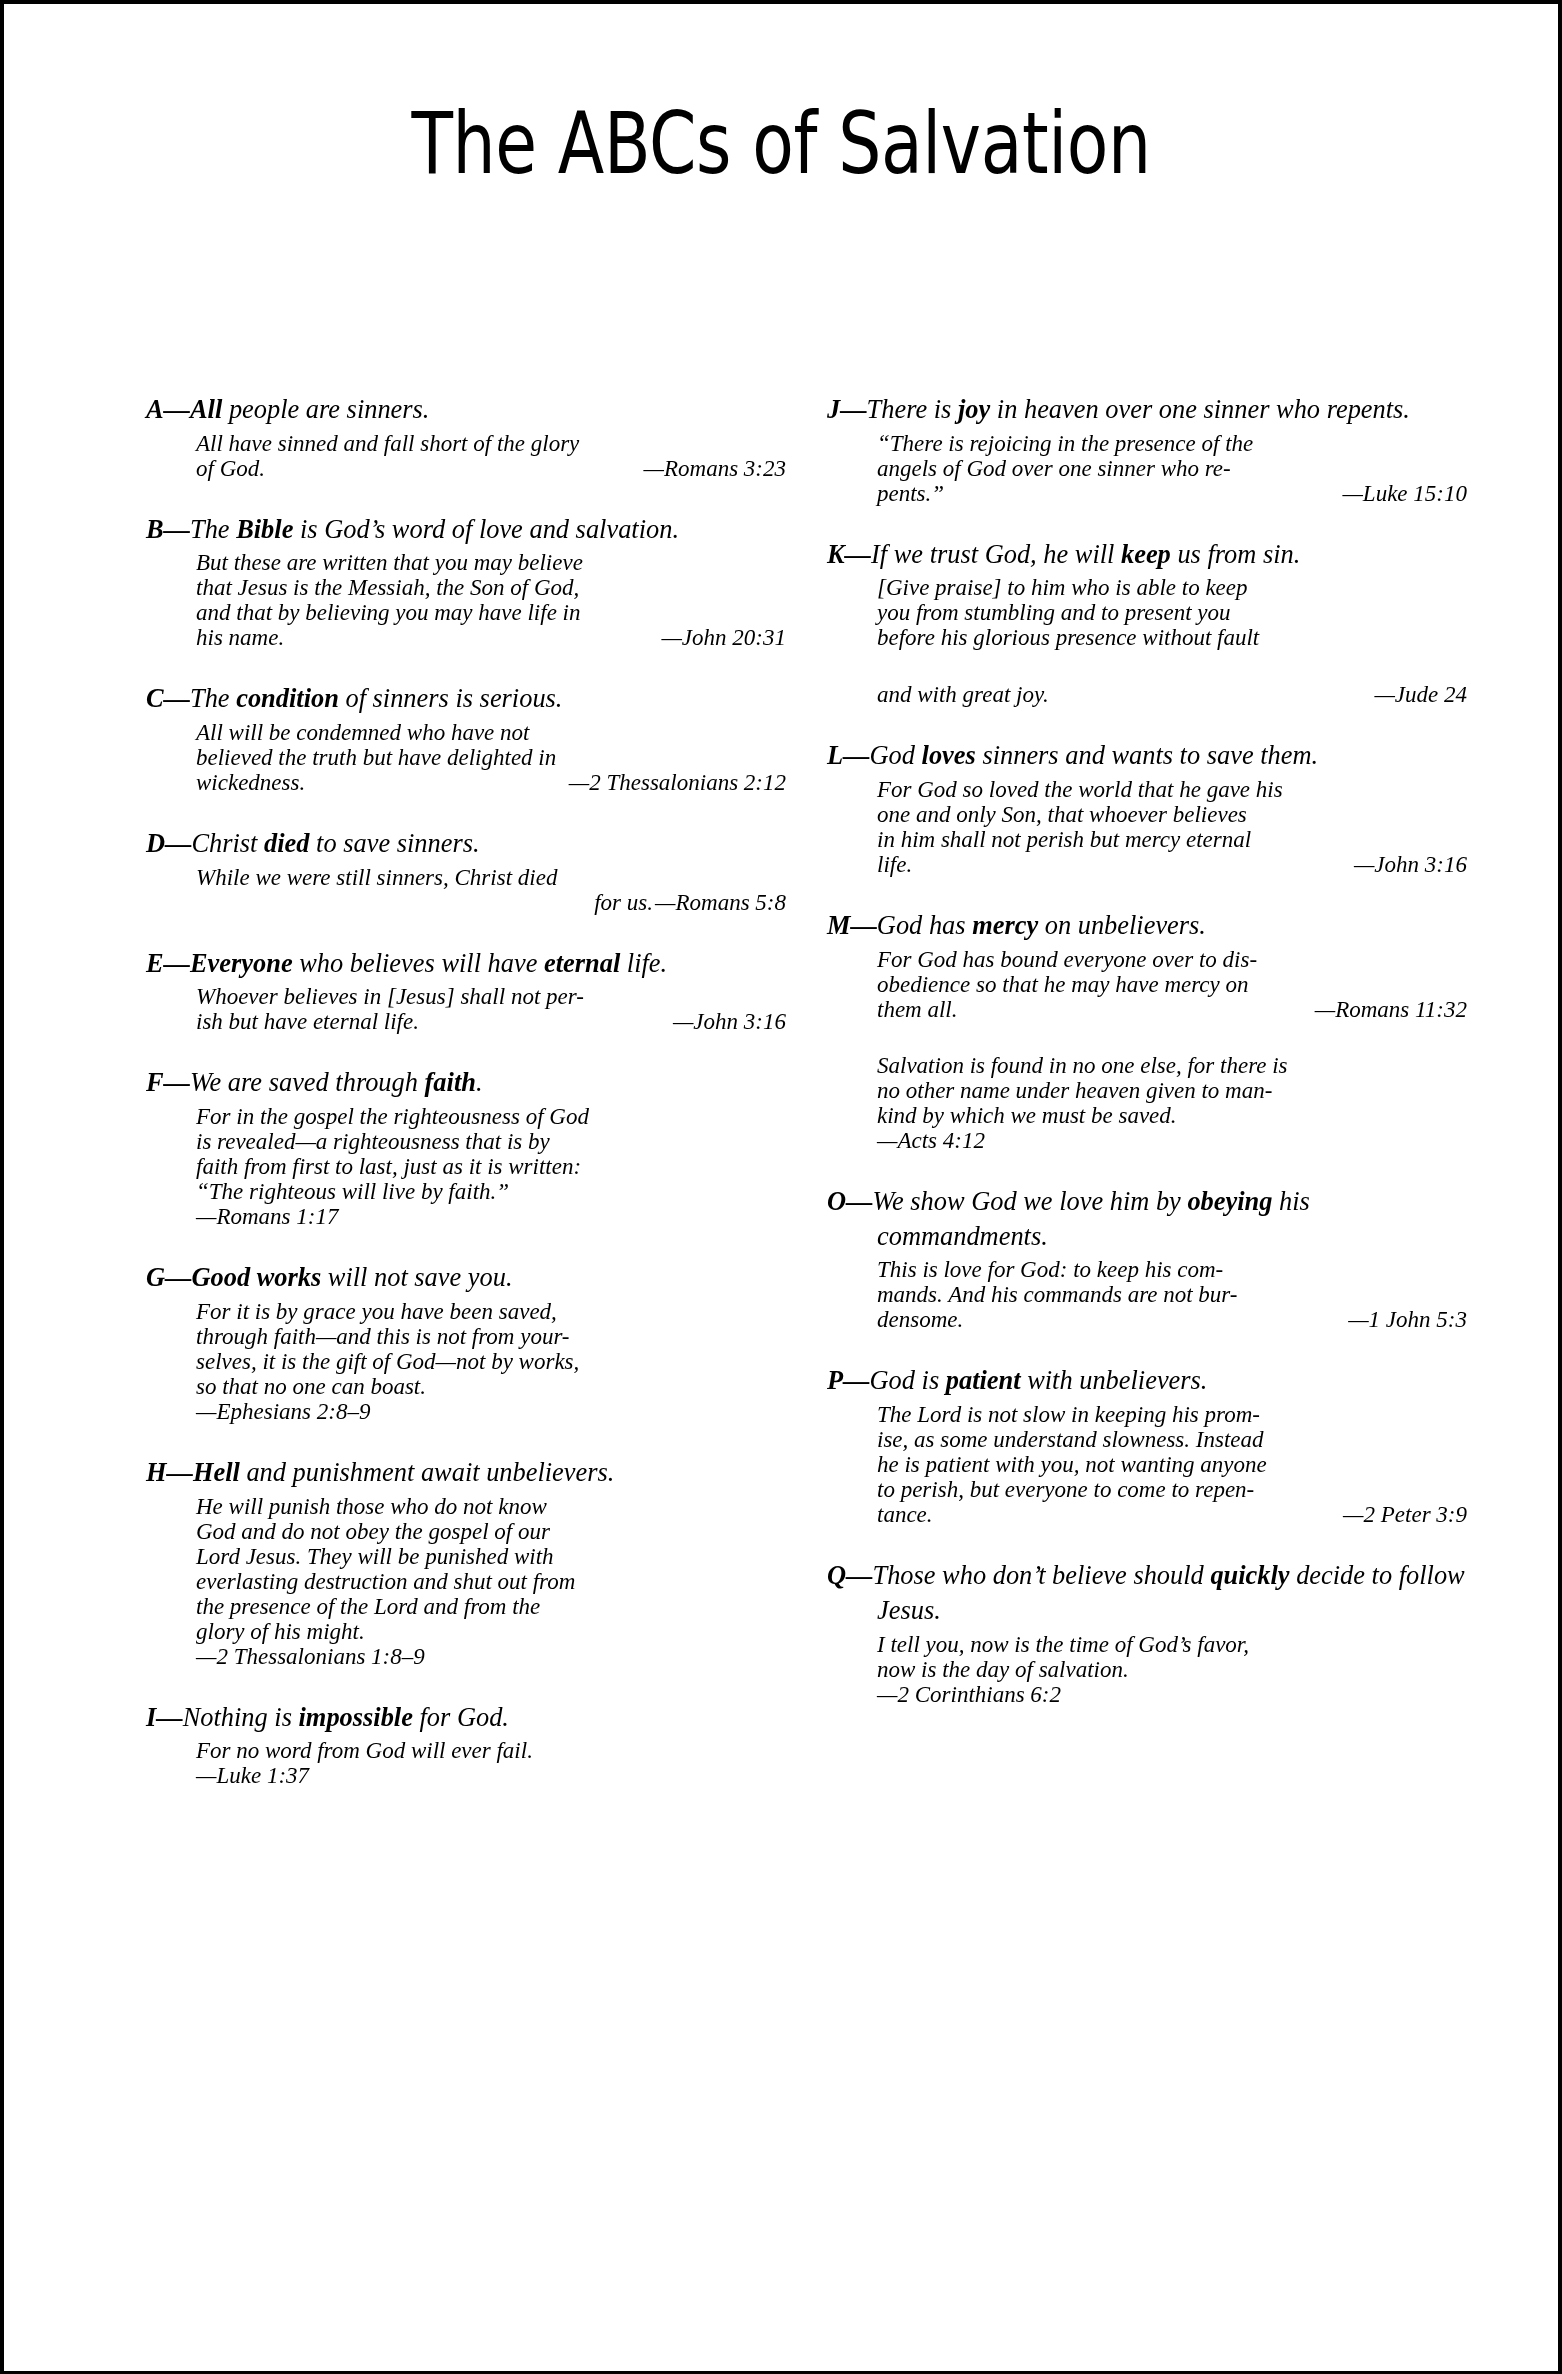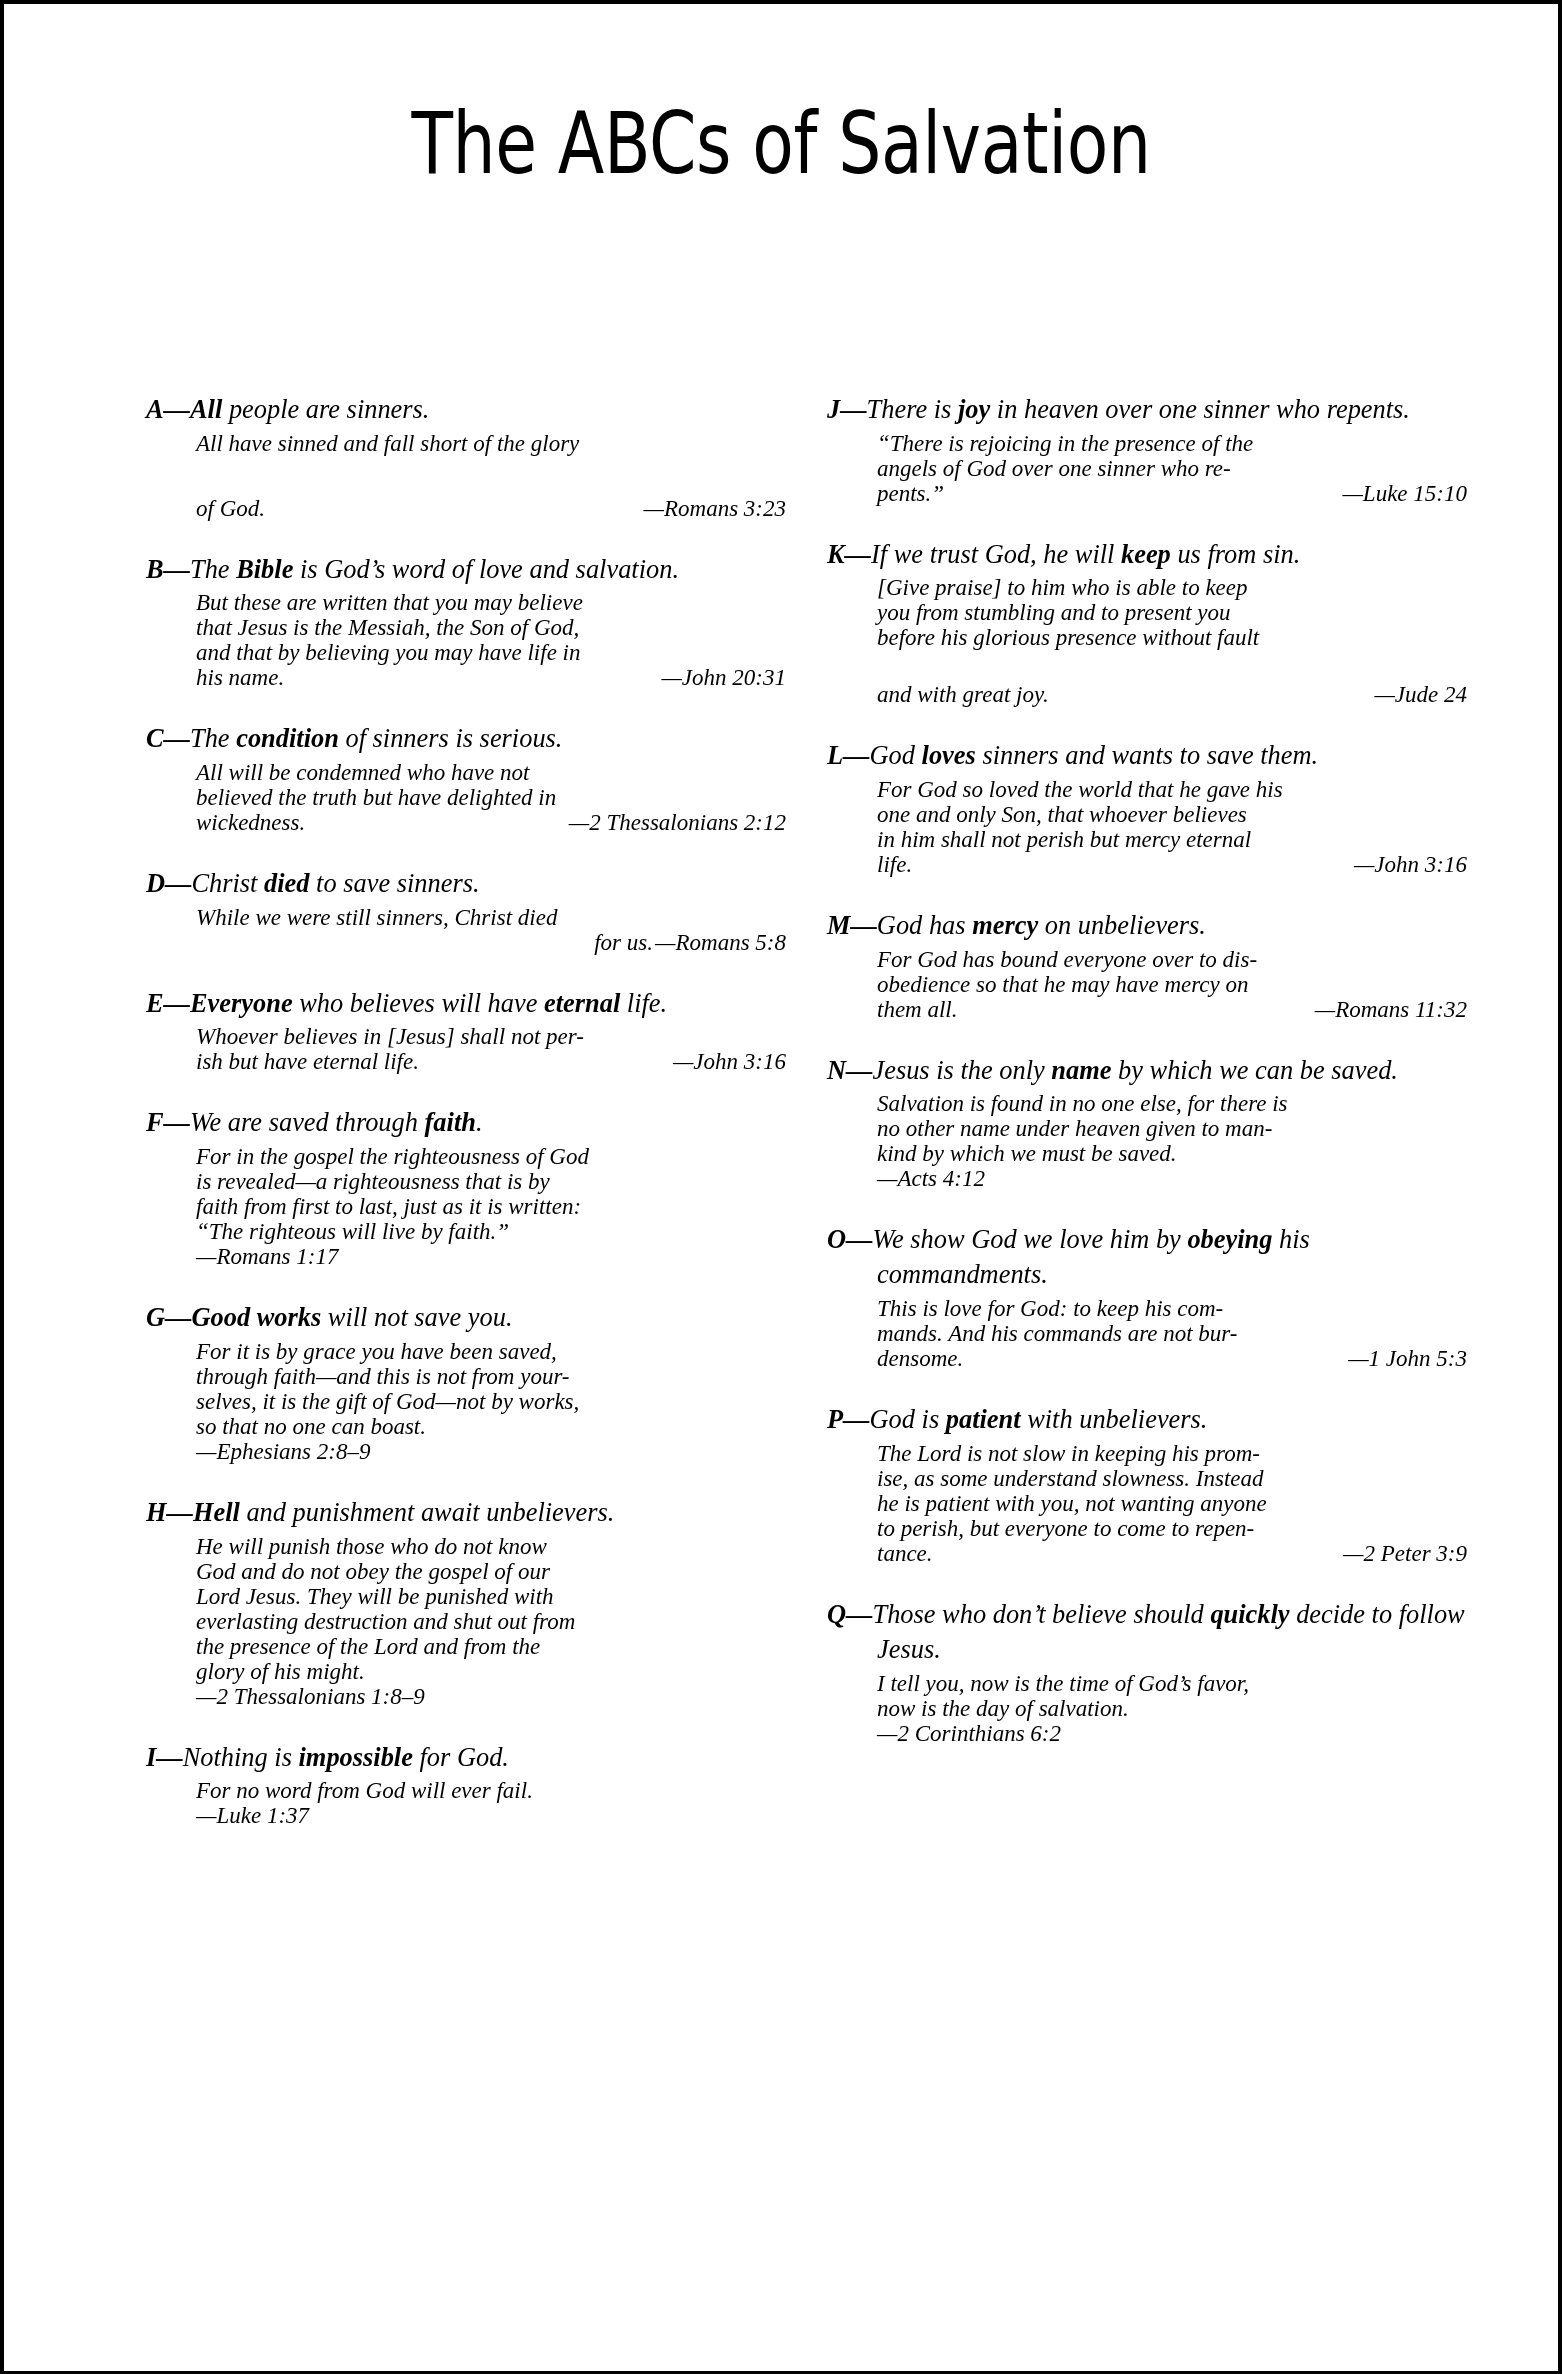--- a/index.html
+++ b/index.html
@@ -104,21 +104,21 @@
 <div class="page">
 
   <h1 class="page-title">The ABCs of Salvation</h1>
 
   <div class="columns">
     <div class="column" id="col-0">
         <div class="entry">
           <p class="entry-heading"><span class="entry-letter">A—</span><span class="kw">All</span><span> people are sinners.</span></p>
           <p class="entry-body nojust">
             <span class="brk">All have sinned and fall short of the glory</span>
-            <span class="brk" style="display:flex;justify-content:space-between;gap:16.7px;margin-top:40px;">
+            <span class="brk" style="display:flex;justify-content:space-between;gap:16.7px;">
               <span>of God.</span>
               <span class="ref">—Romans 3:23</span>
             </span>
           </p>
         </div>
         <div class="entry">
           <p class="entry-heading"><span class="entry-letter">B—</span><span>The </span><span class="kw">Bible</span><span> is God’s word of love and salvation.</span></p>
           <p class="entry-body nojust">
             <span class="brk">But these are written that you may believe</span>
             <span class="brk">that Jesus is the Messiah, the Son of God,</span>
@@ -241,21 +241,20 @@
           <p class="entry-body nojust">
             <span class="brk">For God has bound everyone over to dis-</span>
             <span class="brk">obedience so that he may have mercy on</span>
             <span class="brk" style="display:flex;justify-content:space-between;gap:16.7px;">
               <span>them all.</span>
               <span class="ref">—Romans 11:32</span>
             </span>
           </p>
         </div>
         <div class="entry">
-          <p class="entry-heading"><span class="entry-letter">N—</span><span>Jesus is the only </span><span class="kw">name</span><span> by which we can be saved.</span></p>
           <p class="entry-body nojust">
             <span class="brk">Salvation is found in no one else, for there is</span>
             <span class="brk">no other name under heaven given to man-</span>
             <span class="brk">kind by which we must be saved.</span>
             <span class="ref-own-line">—Acts 4:12</span>
           </p>
         </div>
         <div class="entry">
           <p class="entry-heading"><span class="entry-letter">O—</span><span>We show God we love him by </span><span class="kw">obeying</span><span> his commandments.</span></p>
           <p class="entry-body nojust">

